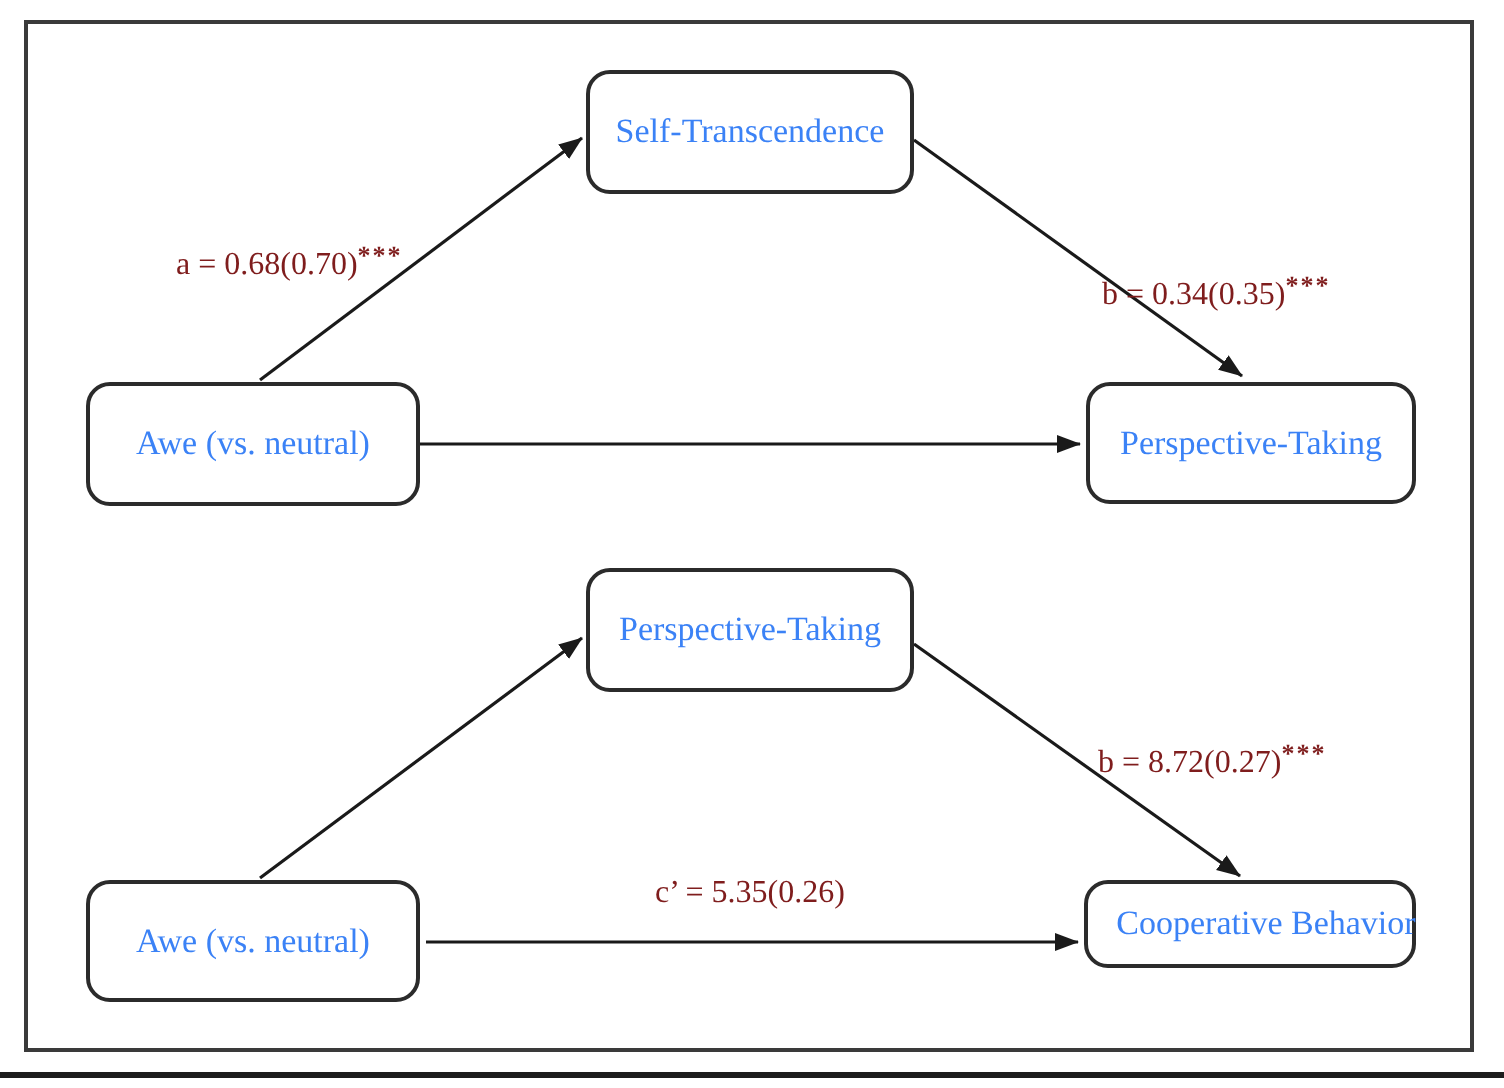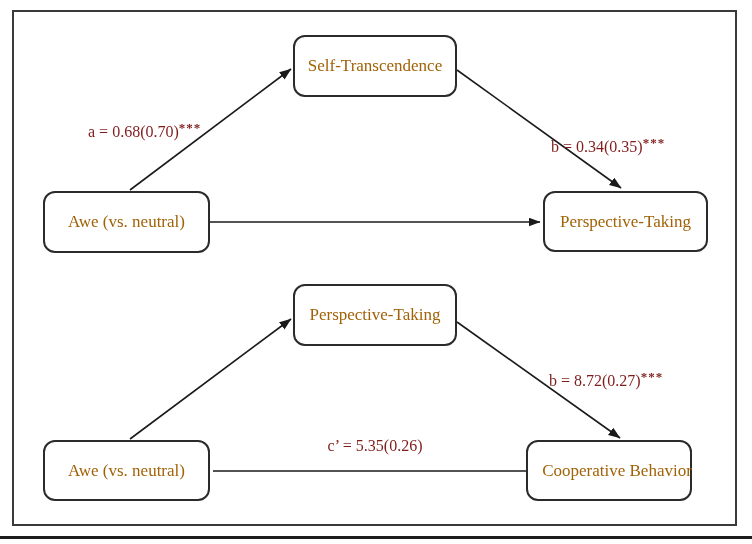--- a/index.html
+++ b/index.html
@@ -44,30 +44,30 @@
   .node {
     position: absolute;
     box-sizing: border-box;
     border: 2px solid #2b2b2b;
     border-radius: 12px;
     background: #ffffff;
     display: flex;
     align-items: center;
     justify-content: center;
     font-size: 17px;
-    color: #a16207;
+    color: #3b82f6;
     text-align: center;
     white-space: nowrap;
   }
   .node-awe-top        { left: 43px;  top: 191px; width: 167px; height: 62px; }
   .node-selftrans      { left: 293px; top: 35px;  width: 164px; height: 62px; }
   .node-perspective-t  { left: 543px; top: 191px; width: 165px; height: 61px; }
   .node-perspective-b  { left: 293px; top: 284px; width: 164px; height: 62px; }
   .node-awe-bottom     { left: 43px;  top: 440px; width: 167px; height: 61px; }
-  .node-cooperative    { left: 526px; top: 440px; width: 166px; height: 61px; padding-left: 16px; }
+  .node-cooperative    { left: 542px; top: 440px; width: 166px; height: 44px; padding-left: 16px; }
   .path-label {
     position: absolute;
     font-size: 16px;
     color: #7f1d1d;
     white-space: nowrap;
     line-height: 19px;
   }
   .path-label .stars {
     font-weight: 700;
     font-size: 13px;

